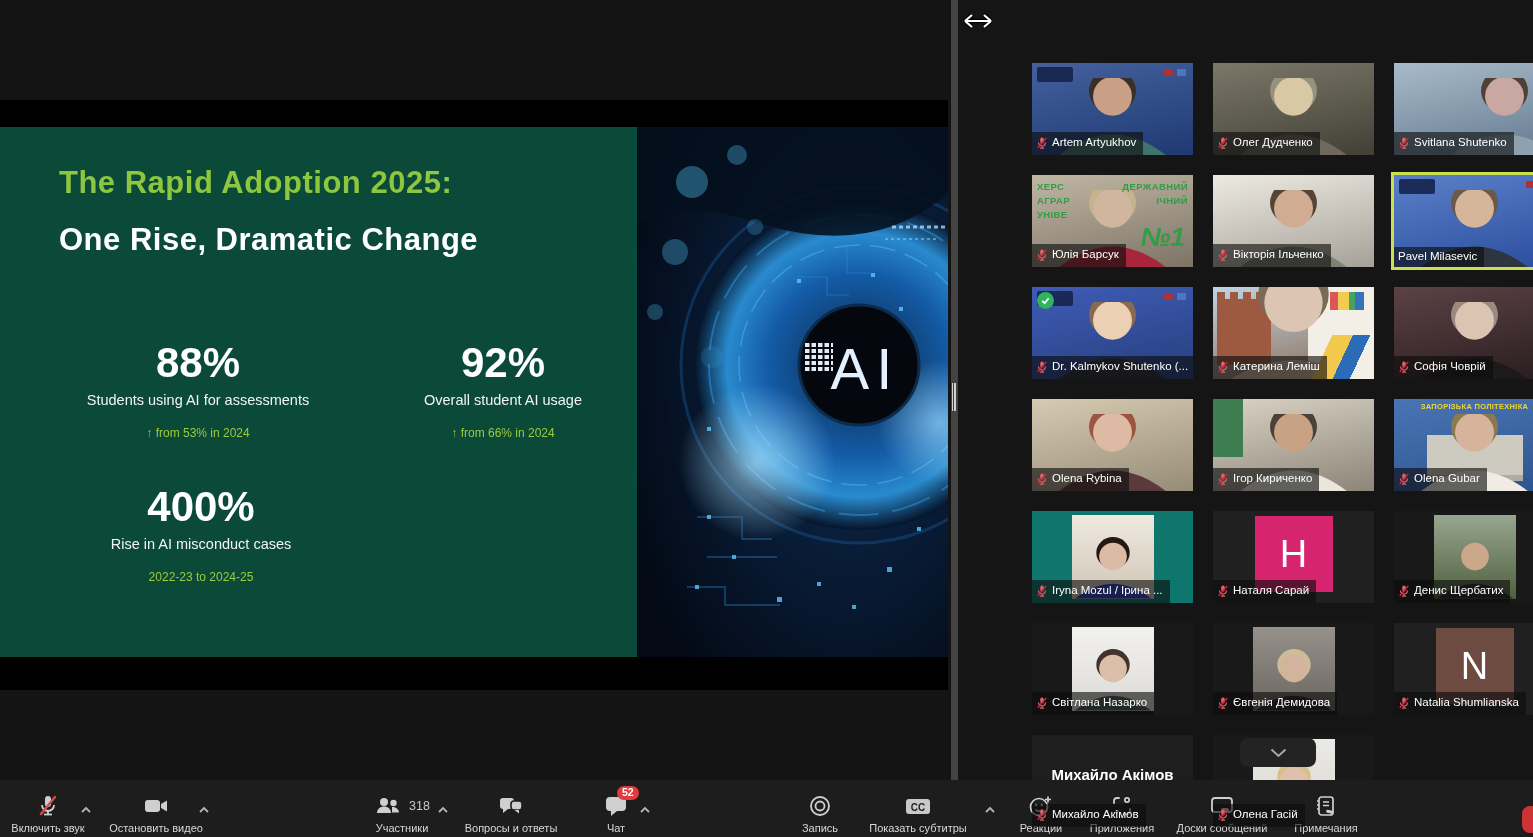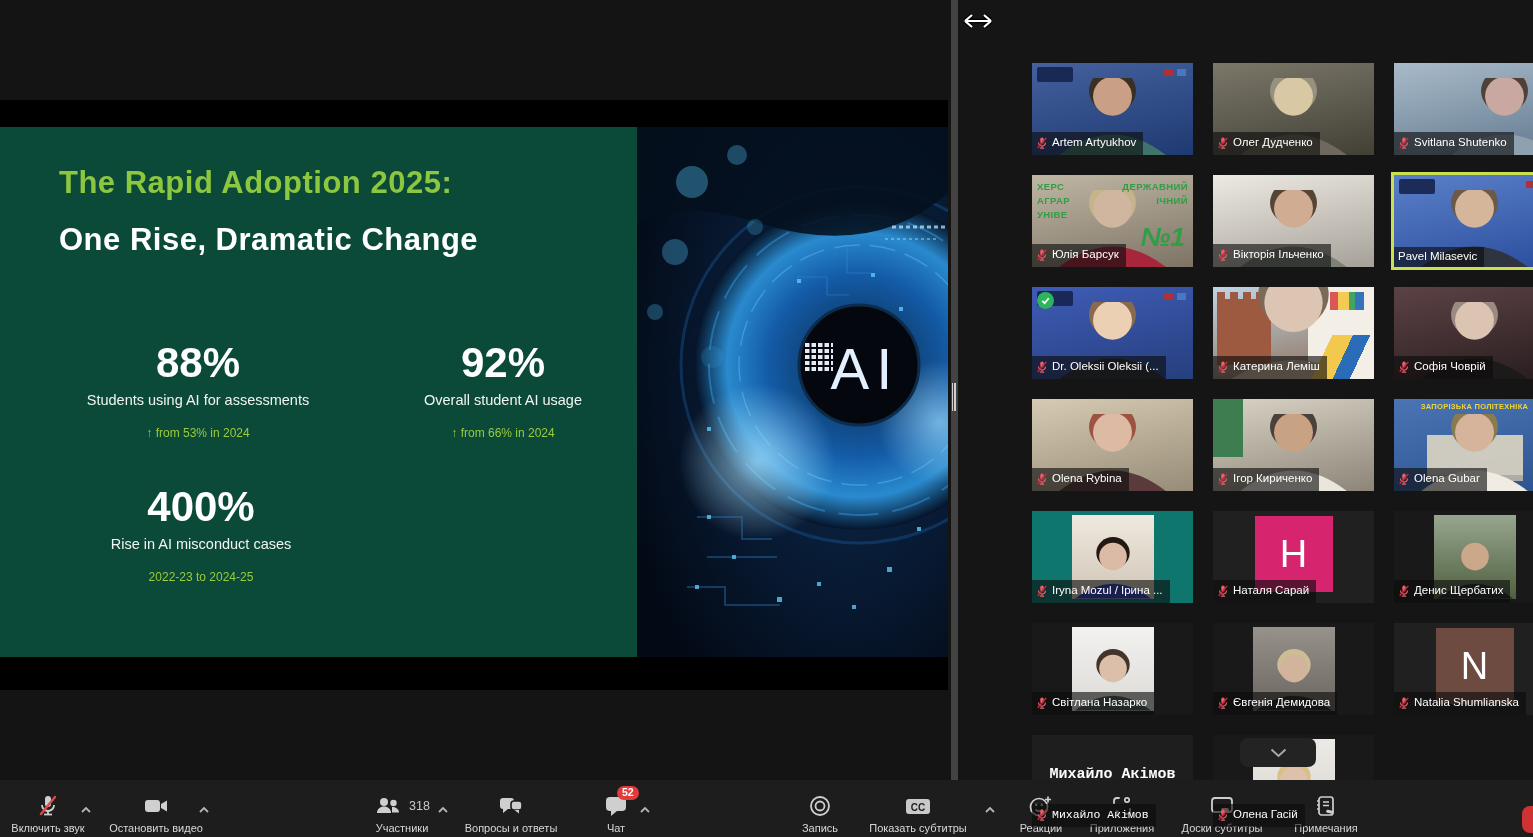--- a/index.html
+++ b/index.html
@@ -327,21 +327,21 @@
         <div class="tile-label">
           <span style="display:flex">
             <svg width="12" height="14" viewBox="0 0 14 16">
               <rect x="5" y="1.5" width="4" height="7" rx="2" fill="#e8606b"></rect>
               <path d="M3 7.5a4 4 0 0 0 8 0" stroke="#e8606b" stroke-width="1.4" fill="none"></path>
               <line x1="7" y1="11.5" x2="7" y2="13.5" stroke="#e8606b" stroke-width="1.4"></line>
               <line x1="4.5" y1="14" x2="9.5" y2="14" stroke="#e8606b" stroke-width="1.4"></line>
               <line x1="2" y1="13.5" x2="12" y2="2" stroke="#c92a3c" stroke-width="1.7"></line>
             </svg>
           </span>
-          <span>Dr. Oleksii Oleksii (...</span>
+          <span>Dr. Kalmykov Shutenko (...</span>
         </div>
       </div>
       <div class="tile" style="background: linear-gradient(168deg, rgb(191, 212, 228), rgb(138, 106, 80));">
         <div class="castle" style="background:#9e5a40;color:#9e5a40"></div>
         <div class="side-panel" style="background:#f3efe6"></div>
         <div class="mini-logo" style="background:linear-gradient(90deg,#d94f4f 0 25%,#f2c94c 25% 55%,#3aa05a 55% 75%,#2b6cb8 75%)"></div>
         <div class="flag-stripes" style="background:linear-gradient(115deg,transparent 28%,#f2c94c 28% 52%,#2b6cb8 52% 72%,#f3efe6 72%)"></div>
         <svg class="sil pos-low" viewBox="0 0 120 74" preserveAspectRatio="xMidYMax slice">
     <ellipse cx="60" cy="26" rx="17.5" ry="16.5" fill="#7a6a58"></ellipse>
     <circle cx="60" cy="30" r="14.5" fill="#dcc5b2"></circle>
@@ -546,21 +546,21 @@
               <rect x="5" y="1.5" width="4" height="7" rx="2" fill="#e8606b"></rect>
               <path d="M3 7.5a4 4 0 0 0 8 0" stroke="#e8606b" stroke-width="1.4" fill="none"></path>
               <line x1="7" y1="11.5" x2="7" y2="13.5" stroke="#e8606b" stroke-width="1.4"></line>
               <line x1="4.5" y1="14" x2="9.5" y2="14" stroke="#e8606b" stroke-width="1.4"></line>
               <line x1="2" y1="13.5" x2="12" y2="2" stroke="#c92a3c" stroke-width="1.7"></line>
             </svg>
           </span>
           <span>Natalia Shumlianska</span>
         </div>
       </div>
-      <div class="tile" style="background: rgb(30, 30, 30); font-family: Liberation Mono, monospace;">
+      <div class="tile" style="background: rgb(30, 30, 30);">
         <div class="name-center">Михайло Акімов</div>
         <div class="tile-label">
           <span style="display:flex">
             <svg width="12" height="14" viewBox="0 0 14 16">
               <rect x="5" y="1.5" width="4" height="7" rx="2" fill="#e8606b"></rect>
               <path d="M3 7.5a4 4 0 0 0 8 0" stroke="#e8606b" stroke-width="1.4" fill="none"></path>
               <line x1="7" y1="11.5" x2="7" y2="13.5" stroke="#e8606b" stroke-width="1.4"></line>
               <line x1="4.5" y1="14" x2="9.5" y2="14" stroke="#e8606b" stroke-width="1.4"></line>
               <line x1="2" y1="13.5" x2="12" y2="2" stroke="#c92a3c" stroke-width="1.7"></line>
             </svg>
@@ -730,21 +730,21 @@
     </div>
     <div class="tb-item" style="left: 1222px;">
       <span class="tb-iconrow">
         <span style="display:flex;position:relative">
           <svg width="28" height="26" viewBox="0 0 28 26">
             <rect x="4" y="5" width="20" height="14" rx="3" stroke="#cfcfcf" stroke-width="1.8" fill="none"></rect>
             <rect x="13" y="15" width="8" height="3.5" rx="1.7" fill="#cfcfcf"></rect>
           </svg>
         </span>
       </span>
-      <span class="tb-label">Доски субтитры</span>
+      <span class="tb-label">Доски сообщений</span>
     </div>
     <div class="tb-item" style="left: 1326px;">
       <span class="tb-iconrow">
         <span style="display:flex;position:relative">
           <svg width="26" height="26" viewBox="0 0 26 26">
             <rect x="6" y="4" width="14" height="18" rx="2.5" stroke="#cfcfcf" stroke-width="1.7" fill="none"></rect>
             <path d="M6 8H4M6 12H4M6 16H4" stroke="#cfcfcf" stroke-width="1.5"></path>
             <path d="M10 9h6M10 12.5h6" stroke="#cfcfcf" stroke-width="1.5"></path>
             <rect x="13.5" y="16.5" width="7.5" height="3" rx="1.5" fill="#cfcfcf" transform="rotate(12 13.5 16.5)"></rect>
           </svg>

